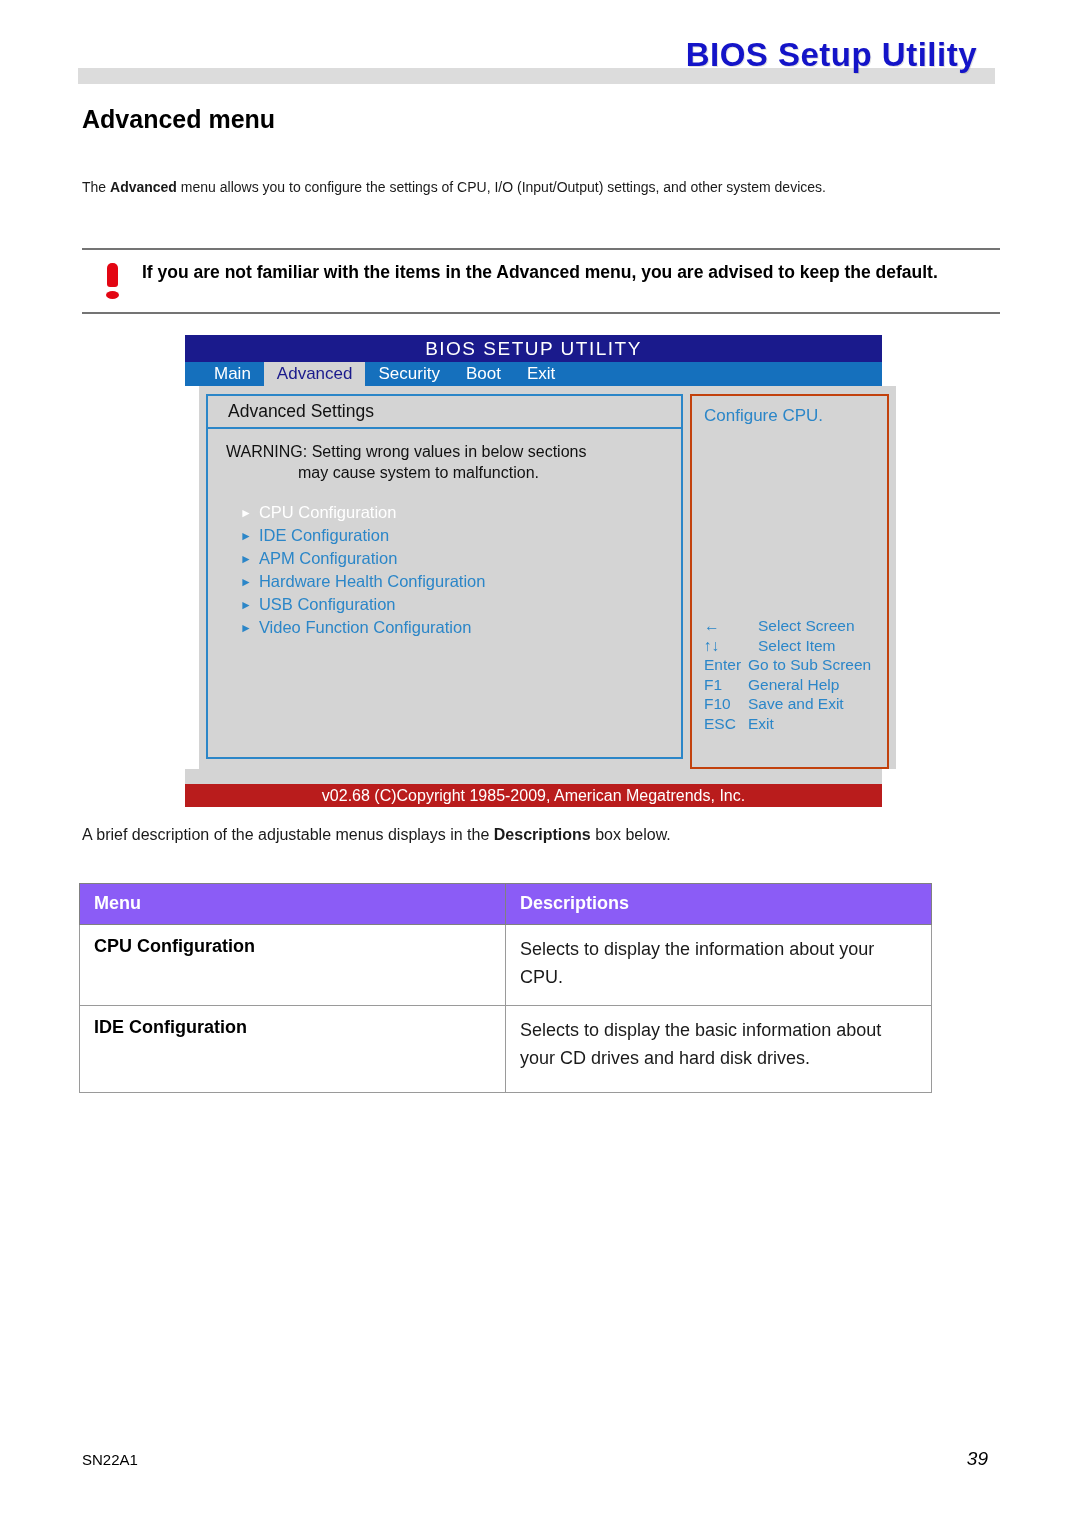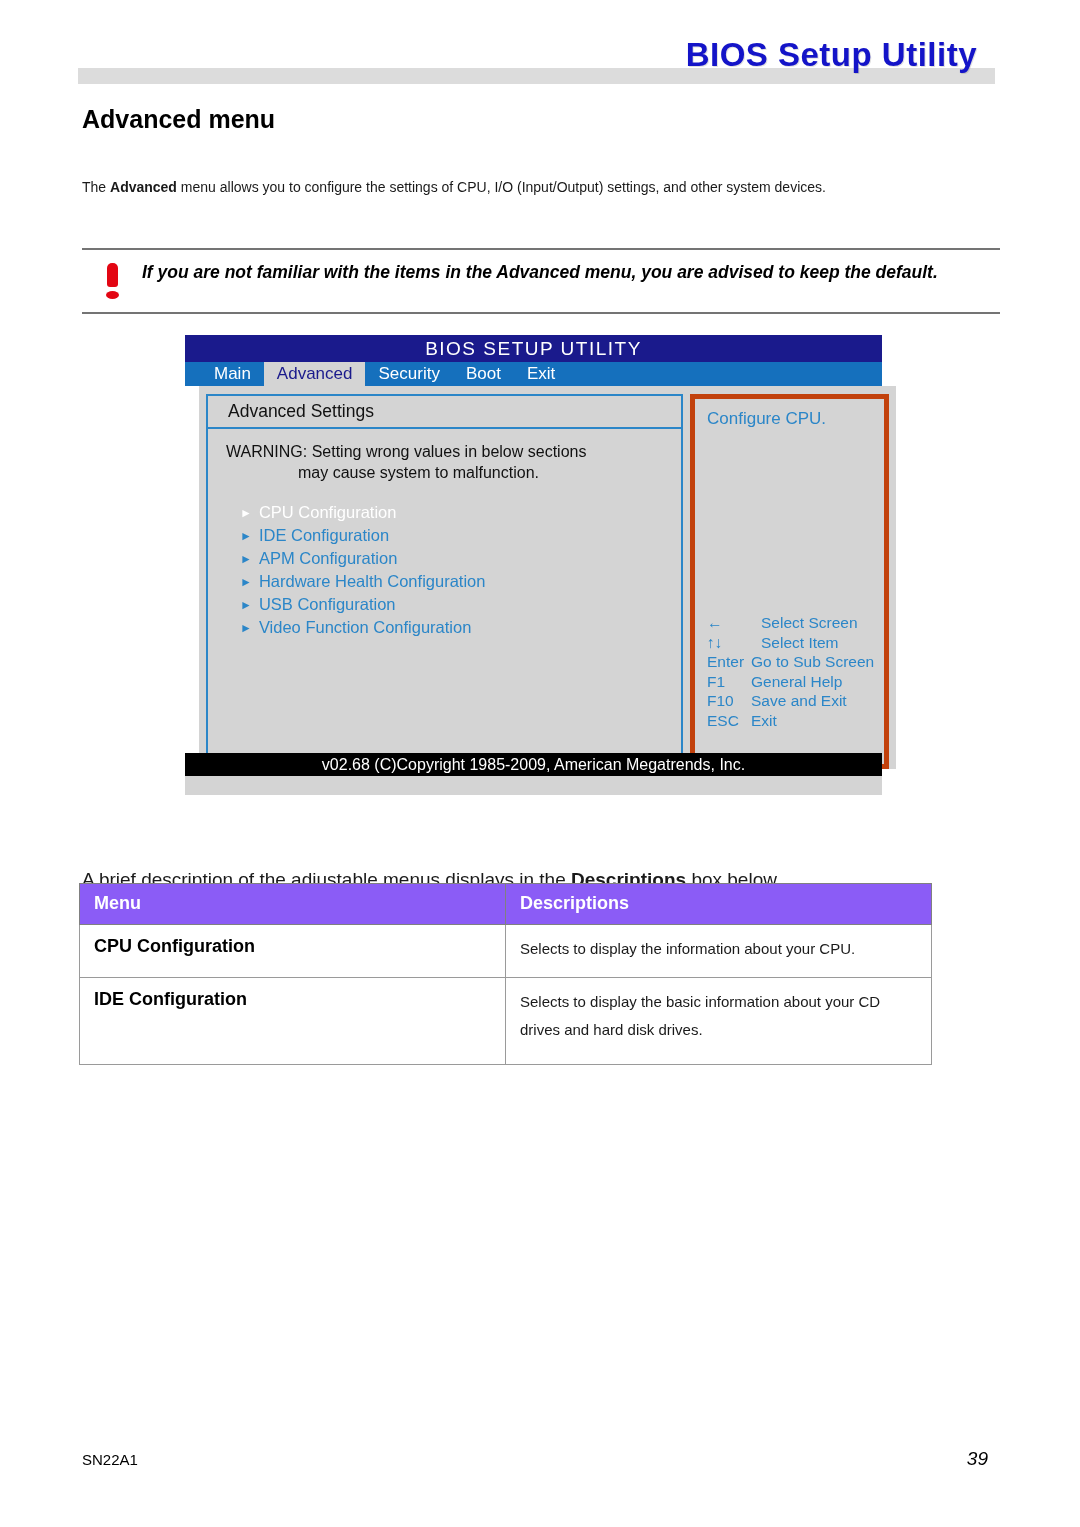--- a/index.html
+++ b/index.html
@@ -64,21 +64,20 @@
     color: #1a1a1a;
   }
   .intro-para b { font-weight: bold; }
 
   
   .note-block {
     position: absolute;
     left: 82px;
     top: 248px;
     width: 918px;
-    font-style: italic;
   }
   .note-rule {
     width: 100%;
     height: 2px;
     background: #747474;
   }
   .note-body {
     display: flex;
     align-items: flex-start;
     padding: 9px 0 11px 0;
@@ -217,21 +216,21 @@
   .bios-item.selected { color: #ffffff; }
   .bios-item .arrow {
     font-size: 12px;
     line-height: 1;
     color: #2b86c8;
   }
   .bios-item.selected .arrow { color: #ffffff; }
 
   .bios-right {
     flex: 1 1 auto;
-    border: 5px solid #c2410c;
+    border: 2px solid #c2410c;
     box-sizing: border-box;
     position: relative;
     padding: 10px 0 0 12px;
   }
   .bios-help-text {
     font-size: 17px;
     color: #2b86c8;
   }
   .bios-keys {
     position: absolute;
@@ -252,41 +251,40 @@
 
   .bios-footstrip {
     position: absolute;
     left: 0; top: 434px;
     width: 697px;
     height: 26px;
     background: #d4d4d4;
   }
   .bios-footer {
     position: absolute;
-    left: 0; top: 418px;
+    left: 0; top: 449px;
     width: 697px;
     height: 23px;
-    background: #000000;
+    background: #b91c1c;
     display: flex;
     align-items: center;
     justify-content: center;
     color: #ffffff;
     font-size: 16px;
   }
 
   
   .mid-para {
     position: absolute;
     left: 82px;
     top: 820px;
     width: 905px;
-    font-size: 19px;
+    font-size: 16px;
     line-height: 30px;
     color: #1a1a1a;
-    margin-top: 45px;
   }
   .mid-para b { font-weight: bold; }
 
   
   .desc-table {
     position: absolute;
     left: 79px;
     top: 883px;
     width: 853px;
     border-collapse: collapse;
@@ -307,21 +305,21 @@
     margin-top: 20px;
   }
   .desc-table td.menu-cell {
     width: 285px;
     font-size: 18px;
     font-weight: bold;
     color: #000;
     padding: 11px 12px 12px 14px;
   }
   .desc-table td.desc-cell {
-    font-size: 15px;
+    font-size: 18px;
     color: #1a1a1a;
     line-height: 28px;
     padding: 10px 12px 14px 14px;
   }
   .desc-table tr.tall td { height: 62px; }
 
   
   .page-footer {
     position: absolute;
     left: 82px;

